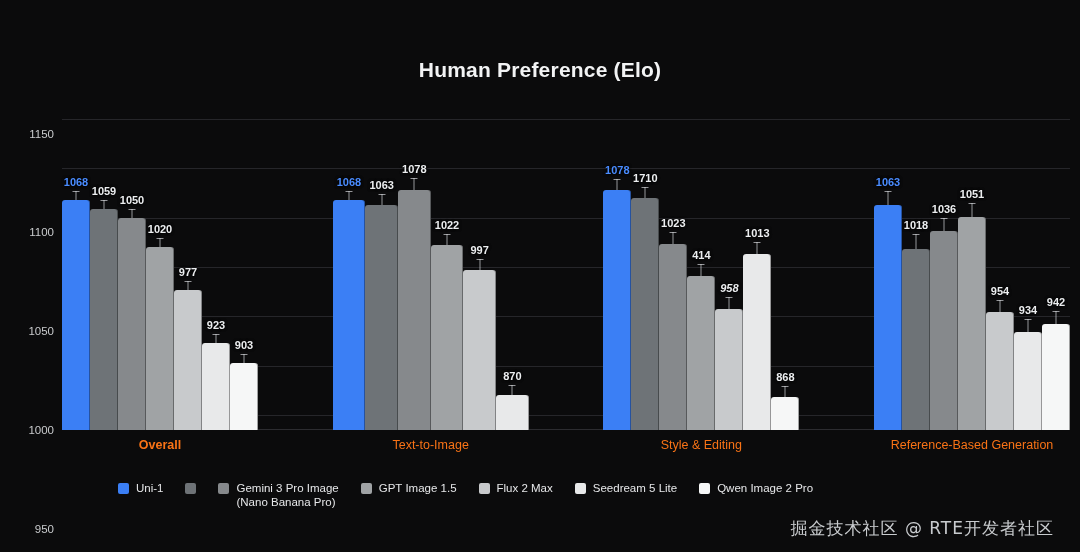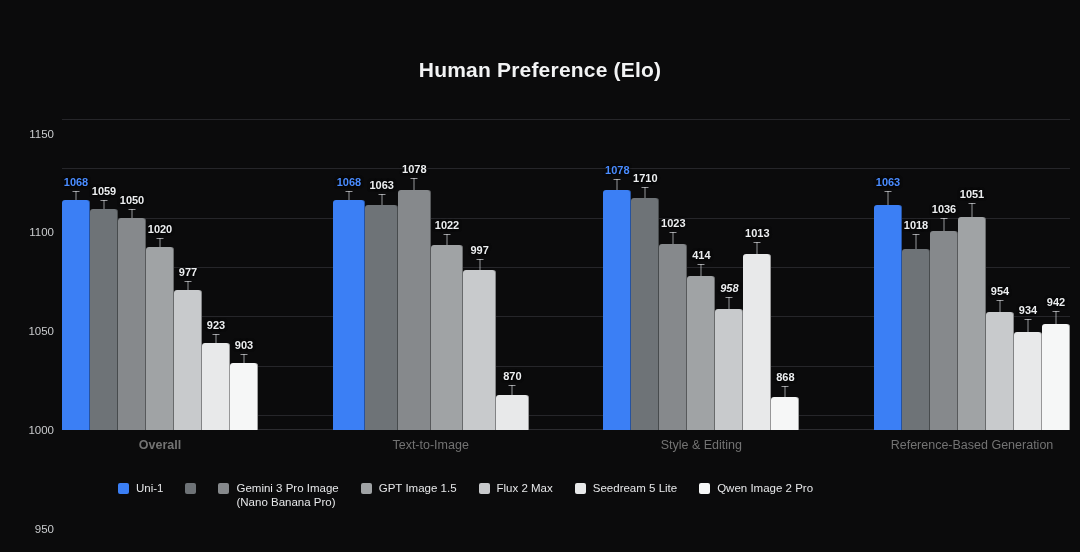--- a/index.html
+++ b/index.html
@@ -102,21 +102,21 @@
     white-space:nowrap;
     font-weight:bold;
     text-shadow:0 0 3px #000,0 0 3px #000;
   }
   .vlabel.accent{color:#4a8cff;}
   .xlabel{
     position:absolute;
     top:calc(100% + 8px);
     left:0;right:0;
     text-align:center;
-    color:#737373;
+    color:#f97316;
     font-size:12.5px;
     white-space:nowrap;
   }
   .xlabel.bold{font-weight:bold;}
   
   .legend{
     position:absolute;
     left:118px;
     top:481px;
     display:flex;
@@ -360,14 +360,15 @@
       <div class="legend-item">
         <span class="swatch" style="background: rgb(232, 233, 234);"></span>
         <span class="legend-label">Seedream 5 Lite</span>
       </div>
       <div class="legend-item">
         <span class="swatch" style="background: rgb(246, 247, 247);"></span>
         <span class="legend-label">Qwen Image 2 Pro</span>
       </div>
     </div>
 
+  <div class="watermark">掘金技术社区 @ RTE开发者社区</div>
 
 </div>
 
 </body></html>

